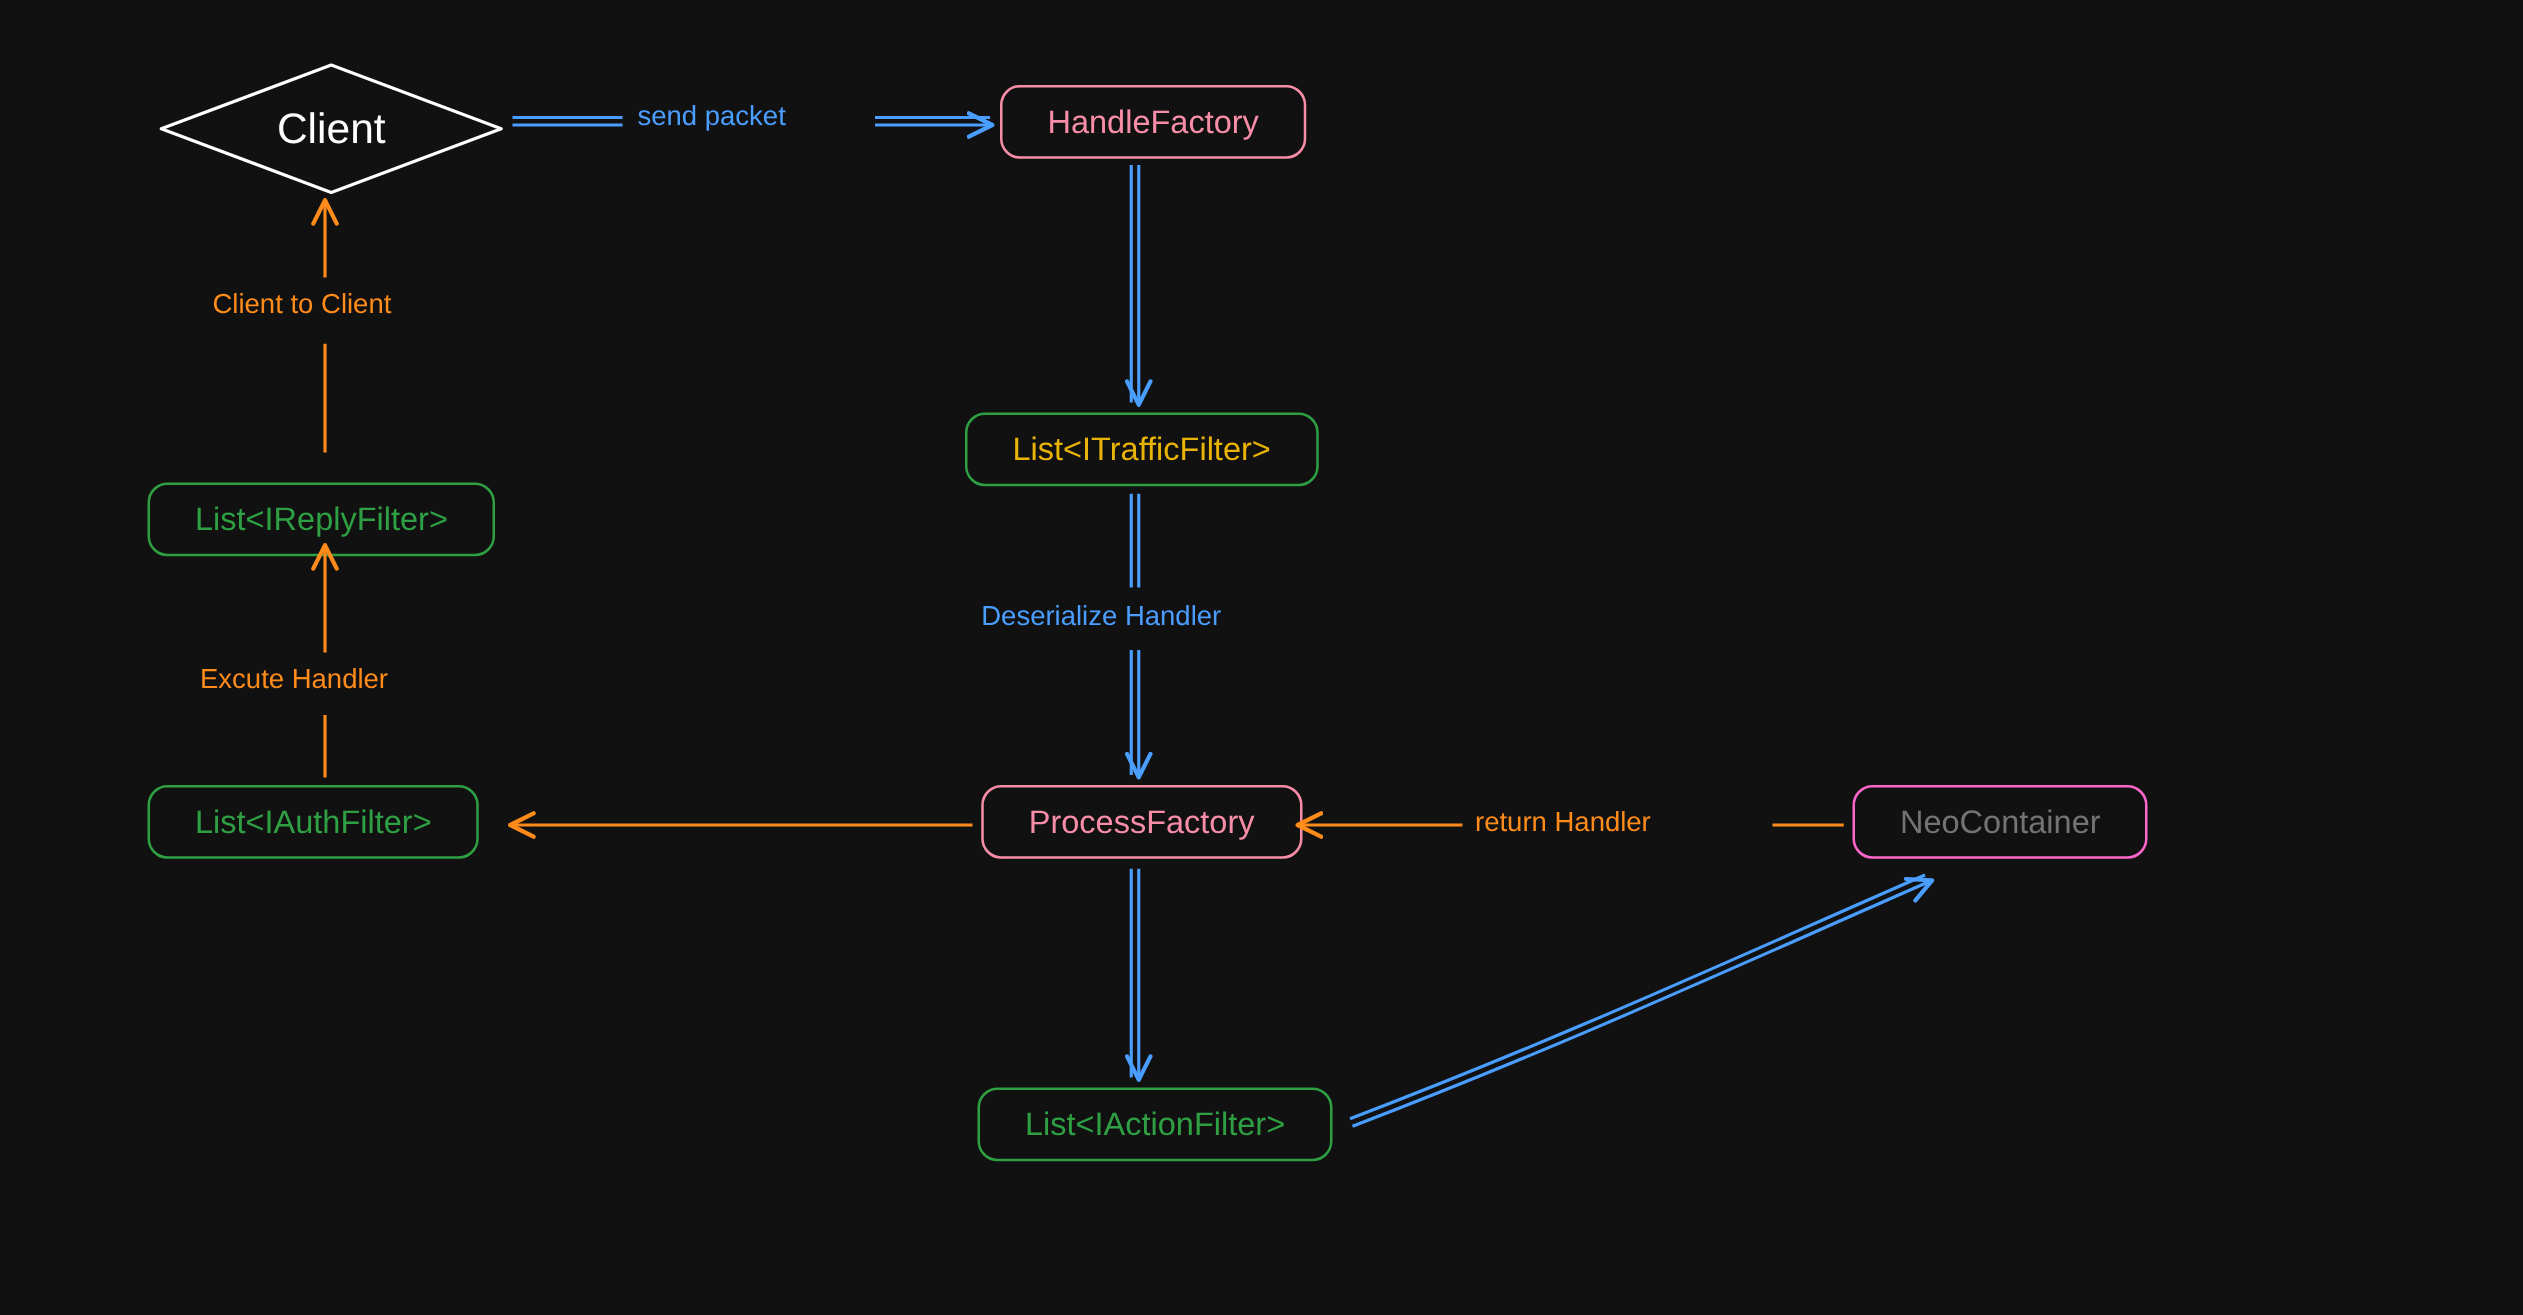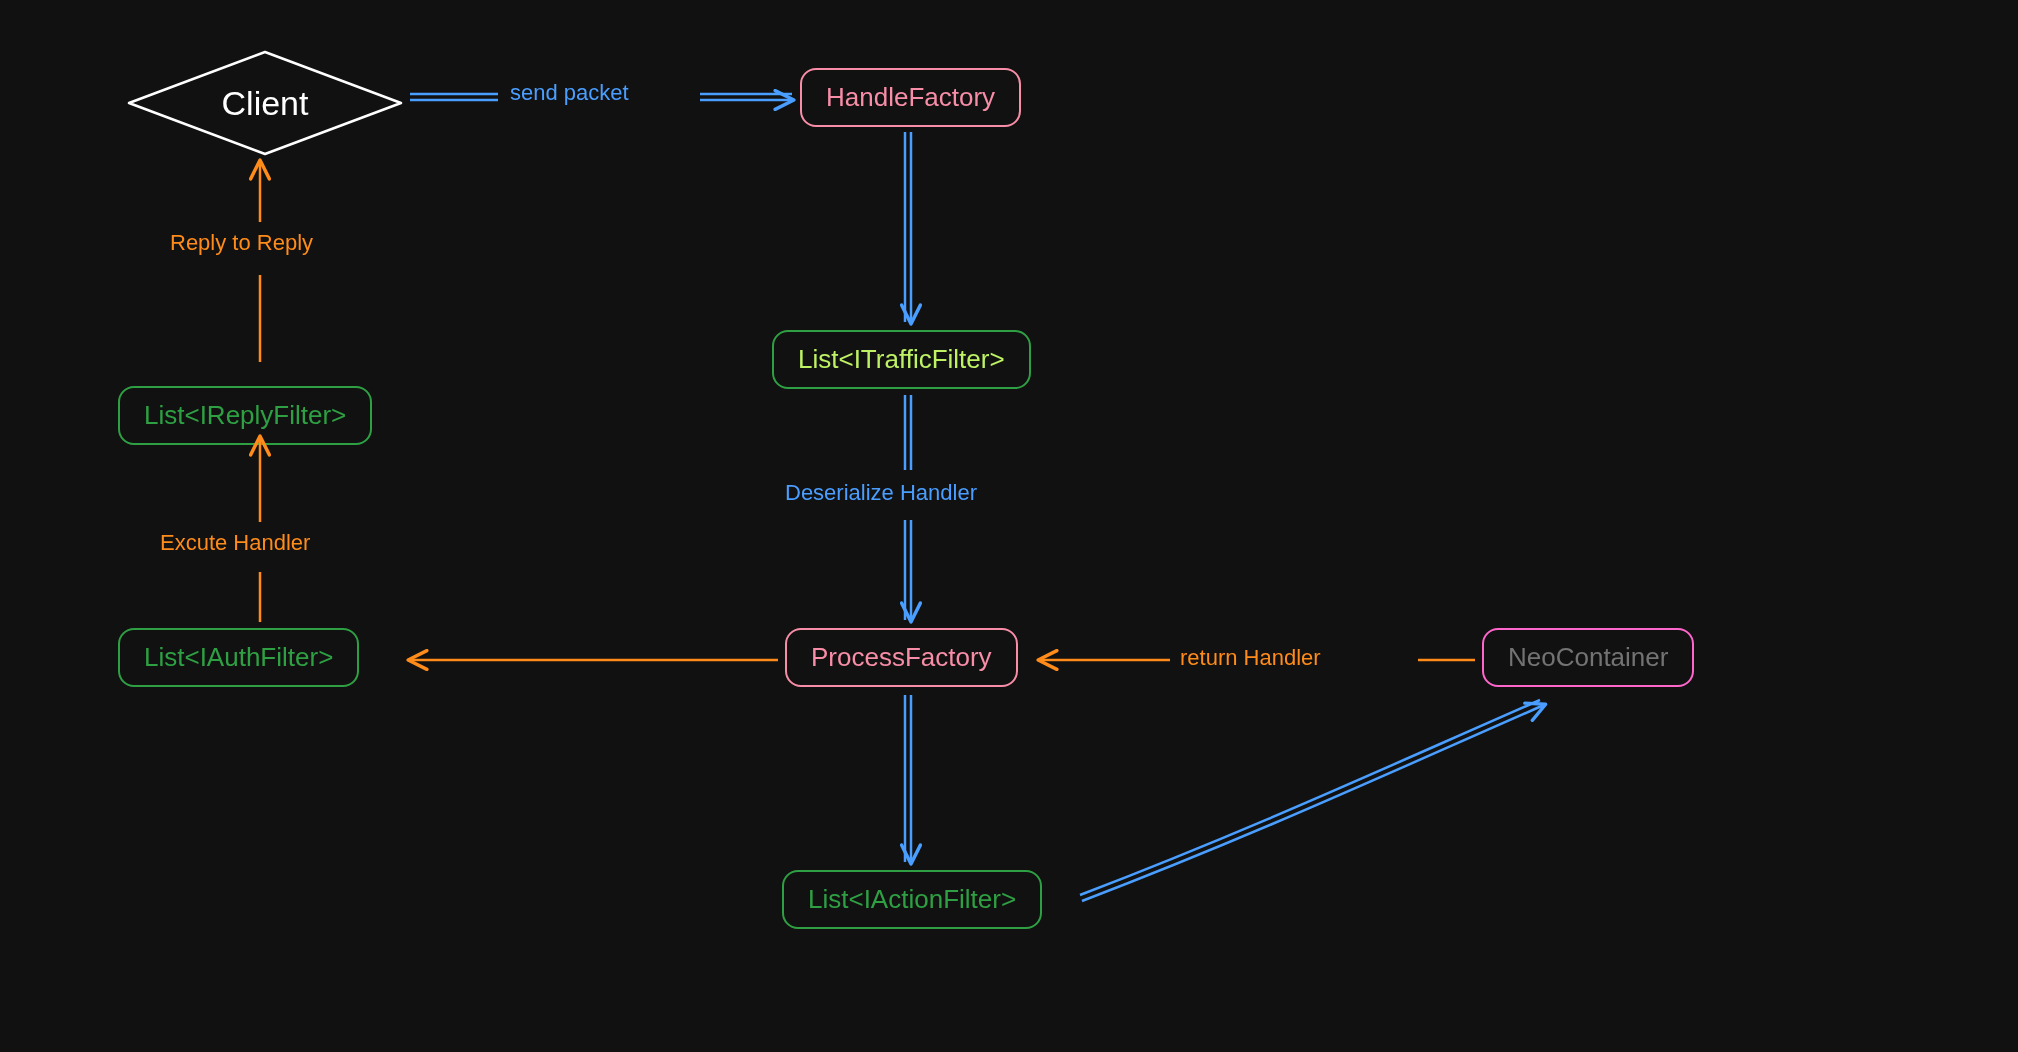--- a/index.html
+++ b/index.html
@@ -6,21 +6,21 @@
   body {
     background: #111111;
     width: 2018px;
     height: 1052px;
     position: relative;
     font-family: 'Comic Sans MS', cursive, sans-serif;
     overflow: hidden;
   }
   .node {
     position: absolute;
-    padding: 12px 24px;
+    padding: 12px 36px;
     border-radius: 16px;
     font-size: 26px;
     font-weight: 500;
     white-space: nowrap;
     display: flex;
     align-items: center;
     justify-content: center;
   }
   .diamond {
     position: absolute;
@@ -60,21 +60,21 @@
   <svg width="280" height="110" viewBox="0 0 280 110">
     <path d="M 140 4 L 276 55 L 140 106 L 4 55 Z" fill="none" stroke="#ffffff" stroke-width="2.5" stroke-linejoin="round"></path>
   </svg>
   <span>Client</span>
 </div>
 
 <div class="node" style="left:800px; top:68px; border:2.5px solid #f78da7; color:#f78da7;">
   <span>HandleFactory</span>
 </div>
 
-<div class="node" style="left:772px; top:330px; border:2.5px solid #2ea043; color:#bef264;">
+<div class="node" style="left:772px; top:330px; border:2.5px solid #2ea043; color:#eab308;">
   <span>List&lt;ITrafficFilter&gt;</span>
 </div>
 
 <div class="node" style="left:785px; top:628px; border:2.5px solid #f78da7; color:#f78da7;">
   <span>ProcessFactory</span>
 </div>
 
 <div class="node" style="left:782px; top:870px; border:2.5px solid #2ea043; color:#2ea043;align-items:center;">
   <span>List&lt;IActionFilter&gt;</span>
 </div>
@@ -92,21 +92,21 @@
 </div>
 
 <div class="edge-label" style="left:510px; top:80px; color:#4a9eff;">send packet</div>
 
 <div class="edge-label" style="left:785px; top:480px; color:#4a9eff;">Deserialize Handler</div>
 
 <div class="edge-label" style="left:1180px; top:645px; color:#ff8c1a;">return Handler</div>
 
 <div class="edge-label" style="left:160px; top:530px; color:#ff8c1a;">Excute Handler</div>
 
-<div class="edge-label" style="left:170px; top:230px; color:#ff8c1a;">Reply to Reply</div>
+<div class="edge-label" style="left:170px; top:230px; color:#ff8c1a;">Client to Client</div>
 
 <svg class="arrows">
   <defs>
     <marker id="arrow-blue" viewBox="0 0 12 12" refX="10" refY="6" markerWidth="9" markerHeight="9" orient="auto-start-reverse">
       <path d="M 1 1 L 11 6 L 1 11" fill="none" stroke="#4a9eff" stroke-width="1.8" stroke-linecap="round" stroke-linejoin="round"></path>
     </marker>
     <marker id="arrow-orange" viewBox="0 0 12 12" refX="10" refY="6" markerWidth="9" markerHeight="9" orient="auto-start-reverse">
       <path d="M 1 1 L 11 6 L 1 11" fill="none" stroke="#ff8c1a" stroke-width="1.8" stroke-linecap="round" stroke-linejoin="round"></path>
     </marker>
   </defs>

